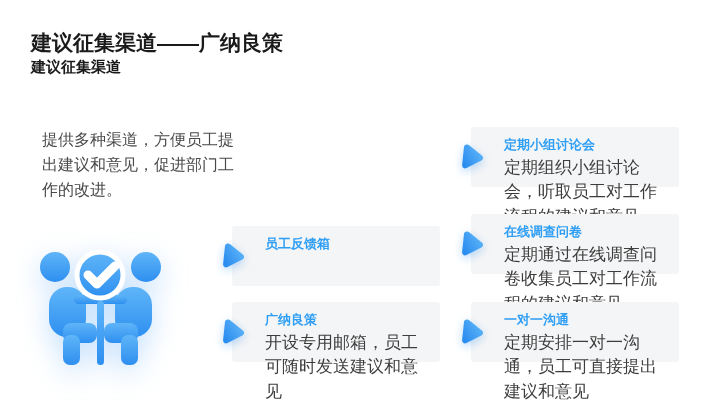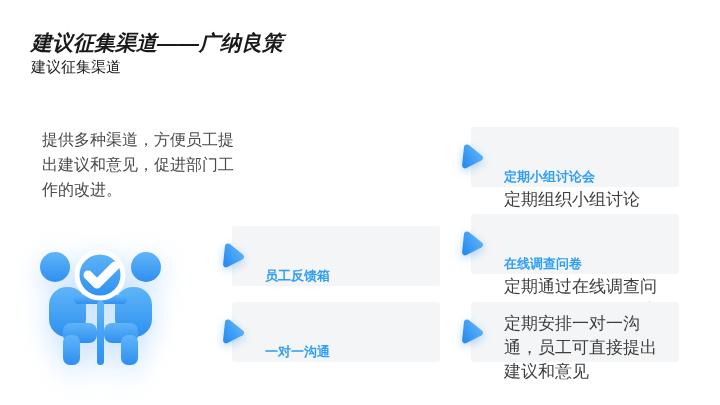--- a/index.html
+++ b/index.html
@@ -1,35 +1,35 @@
 <!DOCTYPE html>
 <html><head>
 <meta charset="utf-8">
 <style>
   html,body{margin:0;padding:0;background:#fff;}
   .slide{
     position:relative;width:720px;height:405px;background:#ffffff;overflow:hidden;
     font-family:"Liberation Sans","DejaVu Sans",sans-serif;
   }
   .title-block{position:absolute;left:31px;top:30px;}
-  .main-title{font-size:21px;font-weight:700;color:#1a1a1a;line-height:1.2;font-style:italic;}
-  .sub-title{font-size:15px;font-weight:400;color:#1a1a1a;line-height:1.3;margin-top:2px;}
+  .main-title{font-size:21px;font-weight:700;color:#1a1a1a;line-height:1.2;}
+  .sub-title{font-size:15px;font-weight:700;color:#1a1a1a;line-height:1.3;margin-top:2px;}
   .intro{
     position:absolute;left:42px;top:128px;width:194px;
     font-size:16px;color:#4a4a4a;line-height:1.55;
   }
   .illustration{
     position:absolute;left:33px;top:243px;width:135px;height:128px;
     filter:drop-shadow(0 8px 14px rgba(62,153,244,0.30));
   }
   .card{
     position:absolute;width:208px;height:60px;background:#f4f5f6;border-radius:3px;
     box-sizing:border-box;padding:10px 12px 8px 33px;
   }
-  .card-title{font-size:13px;font-weight:700;color:#2f9ff5;line-height:1.25;margin-bottom:3px;margin-top:32px;}
+  .card-title{font-size:13px;font-weight:700;color:#2f9ff5;line-height:1.25;margin-bottom:3px;}
   .card-desc{font-size:17px;color:#3d3d3d;line-height:1.42;}
   .marker{
     position:absolute;left:-14px;top:50%;transform:translateY(-50%);
     width:30px;height:30px;
     filter:drop-shadow(0 3px 5px rgba(46,143,240,0.35));
   }
   .pos-0{left:471px;top:127px;}
   .pos-1{left:232px;top:226px;}
   .pos-2{left:471px;top:214px;}
   .pos-3{left:232px;top:302px;}
@@ -101,23 +101,25 @@
       <path d="M9 6 L23 15 L9 24 Z" fill="url(#triGrad)" stroke="url(#triGrad)" stroke-width="6" stroke-linejoin="round" transform="rotate(6 15 15)"></path>
     </svg>
     <div class="card-title">在线调查问卷</div>
     <div class="card-desc">定期通过在线调查问卷收集员工对工作流程的建议和意见</div>
   </div>
 
   <div class="card pos-3">
     <svg class="marker" viewBox="0 0 30 30">
       <path d="M9 6 L23 15 L9 24 Z" fill="url(#triGrad)" stroke="url(#triGrad)" stroke-width="6" stroke-linejoin="round" transform="rotate(6 15 15)"></path>
     </svg>
-    <div class="card-title">一对一沟通</div>
+    <div class="card-title">广纳良策</div>
+    <div class="card-desc">开设专用邮箱，员工可随时发送建议和意见</div>
   </div>
 
   <div class="card pos-4">
     <svg class="marker" viewBox="0 0 30 30">
       <path d="M9 6 L23 15 L9 24 Z" fill="url(#triGrad)" stroke="url(#triGrad)" stroke-width="6" stroke-linejoin="round" transform="rotate(6 15 15)"></path>
     </svg>
+    <div class="card-title">一对一沟通</div>
     <div class="card-desc">定期安排一对一沟通，员工可直接提出建议和意见</div>
   </div>
 
 </div>
 
 </body></html>

